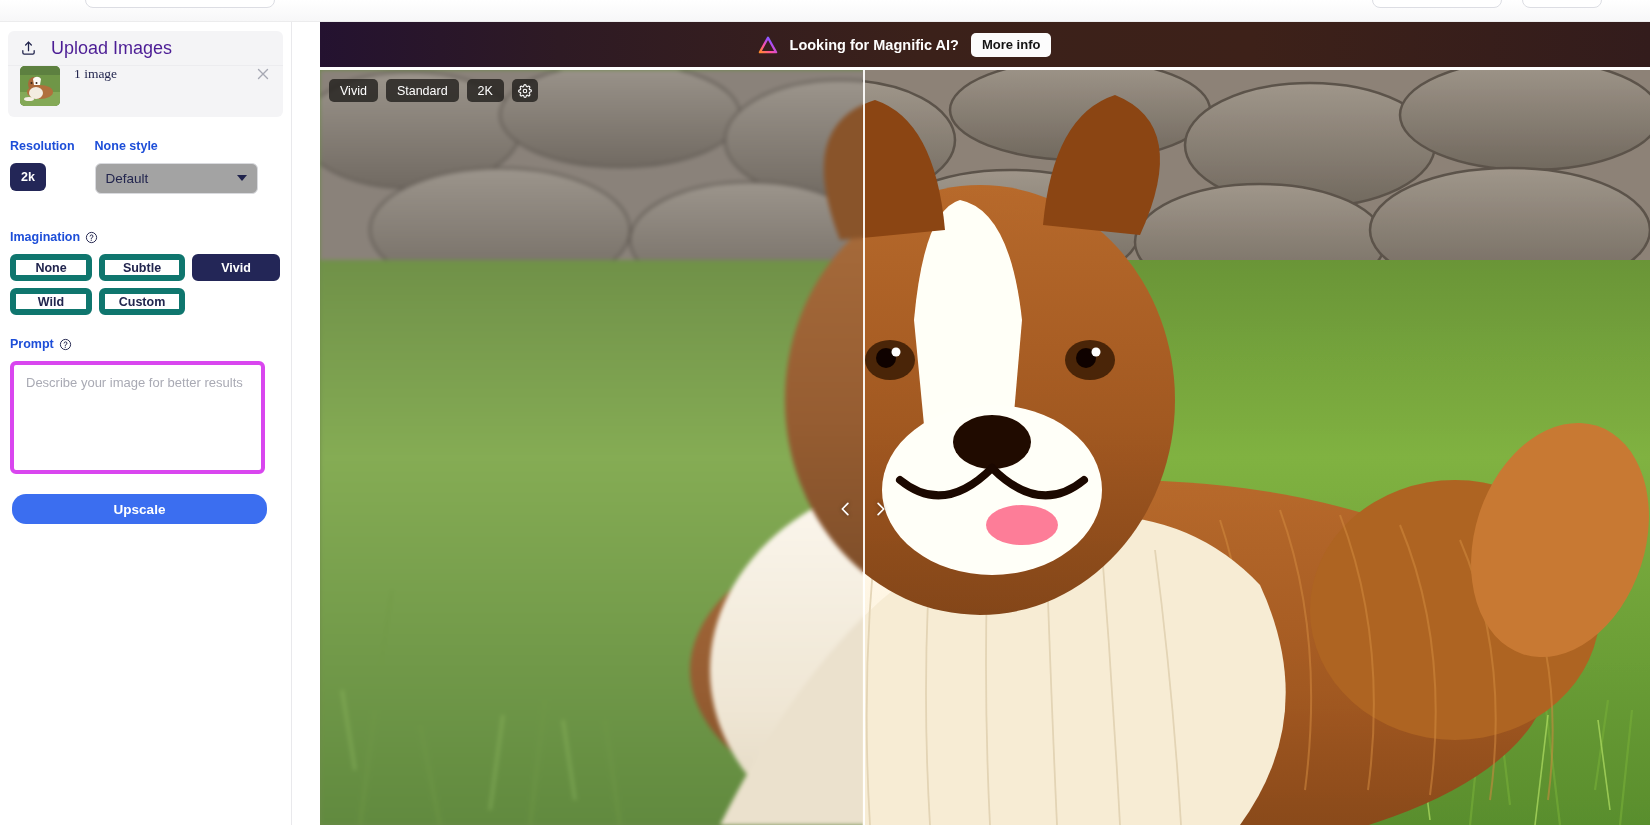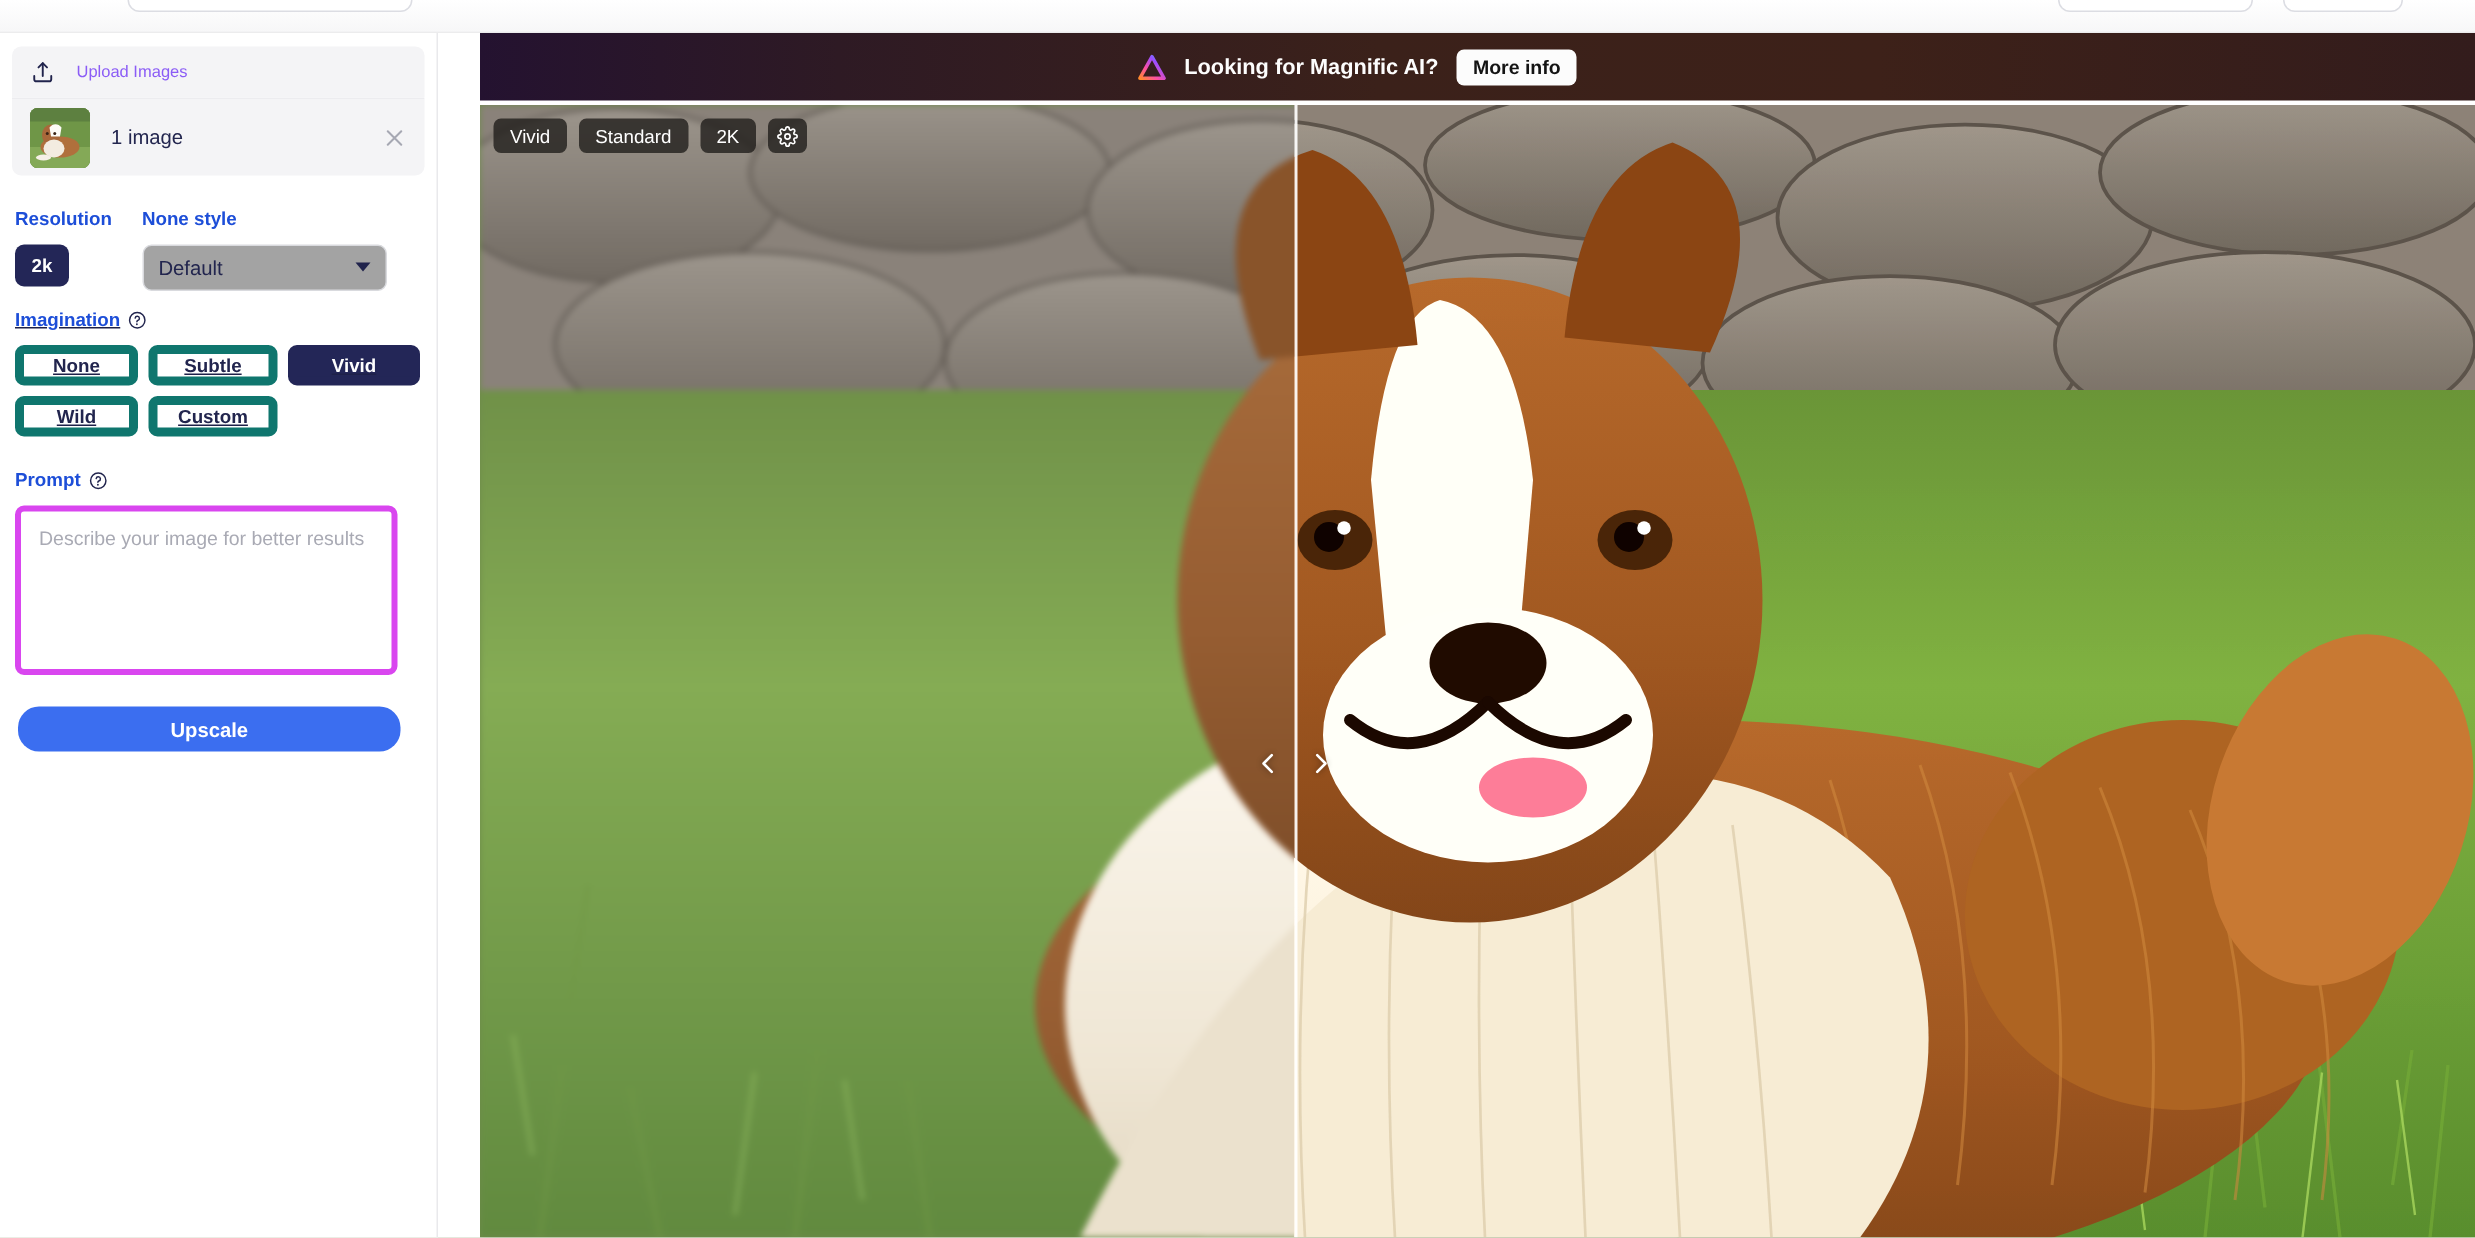--- a/index.html
+++ b/index.html
@@ -55,35 +55,36 @@
     display: flex;
     align-items: center;
     gap: 14px;
     height: 34px;
     background: #f4f4f6;
     border-radius: 6px 6px 0 0;
     padding: 0 12px;
     cursor: pointer;
   }
   .upload-box .lbl {
-    font-size: 11px;
+    font-size: 18px;
     font-weight: 400;
-    color: #8b5cf6;
+    color: #4c1d95;
   }
   .up-ico { width: 17px; height: 17px; display: block; }
 
   .image-row {
     display: flex;
-    align-items: center;
+    align-items: flex-start;
     height: 52px;
     background: #f4f4f6;
     border-radius: 0 0 6px 6px;
     border-top: 1px solid #ececef;
     padding: 0 12px;
     gap: 14px;
+    font-family: Liberation Serif, serif;
   }
   .thumb {
     width: 40px; height: 40px;
     border-radius: 5px;
     overflow: hidden;
     flex: none;
     background: #5e8a3c;
     position: relative;
   }
   .thumb svg { display: block; width: 40px; height: 40px; }
@@ -158,21 +159,21 @@
     position: absolute;
     right: 11px;
     top: 12px;
     width: 0; height: 0;
     border-left: 5.5px solid transparent;
     border-right: 5.5px solid transparent;
     border-top: 6px solid #20234c;
     pointer-events: none;
   }
 
-  .imag-section { margin-top: 12px; padding: 0 2px; text-decoration: underline; }
+  .imag-section { margin-top: 36px; padding: 0 2px; }
   .chip-grid {
     display: grid;
     grid-template-columns: 82px 86px 88px;
     gap: 7px;
   }
   .imag-chip {
     height: 27px;
     border: 6px solid #0f766e;
     border-radius: 6px;
     background: #fff;

